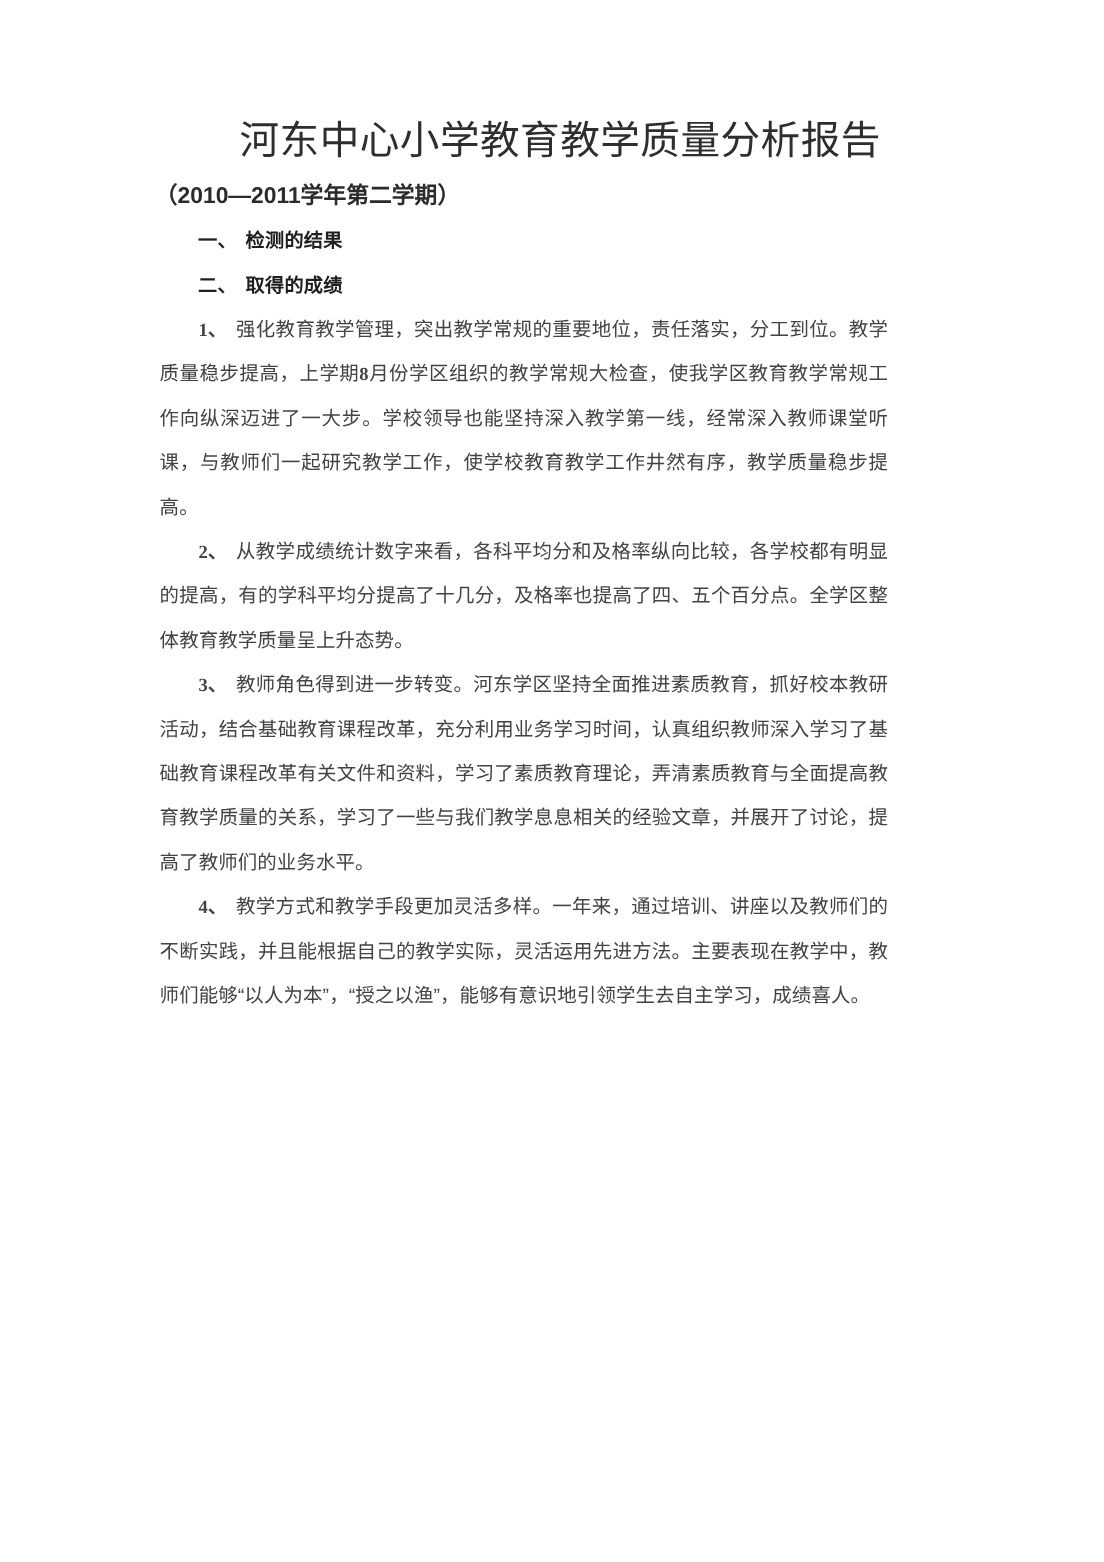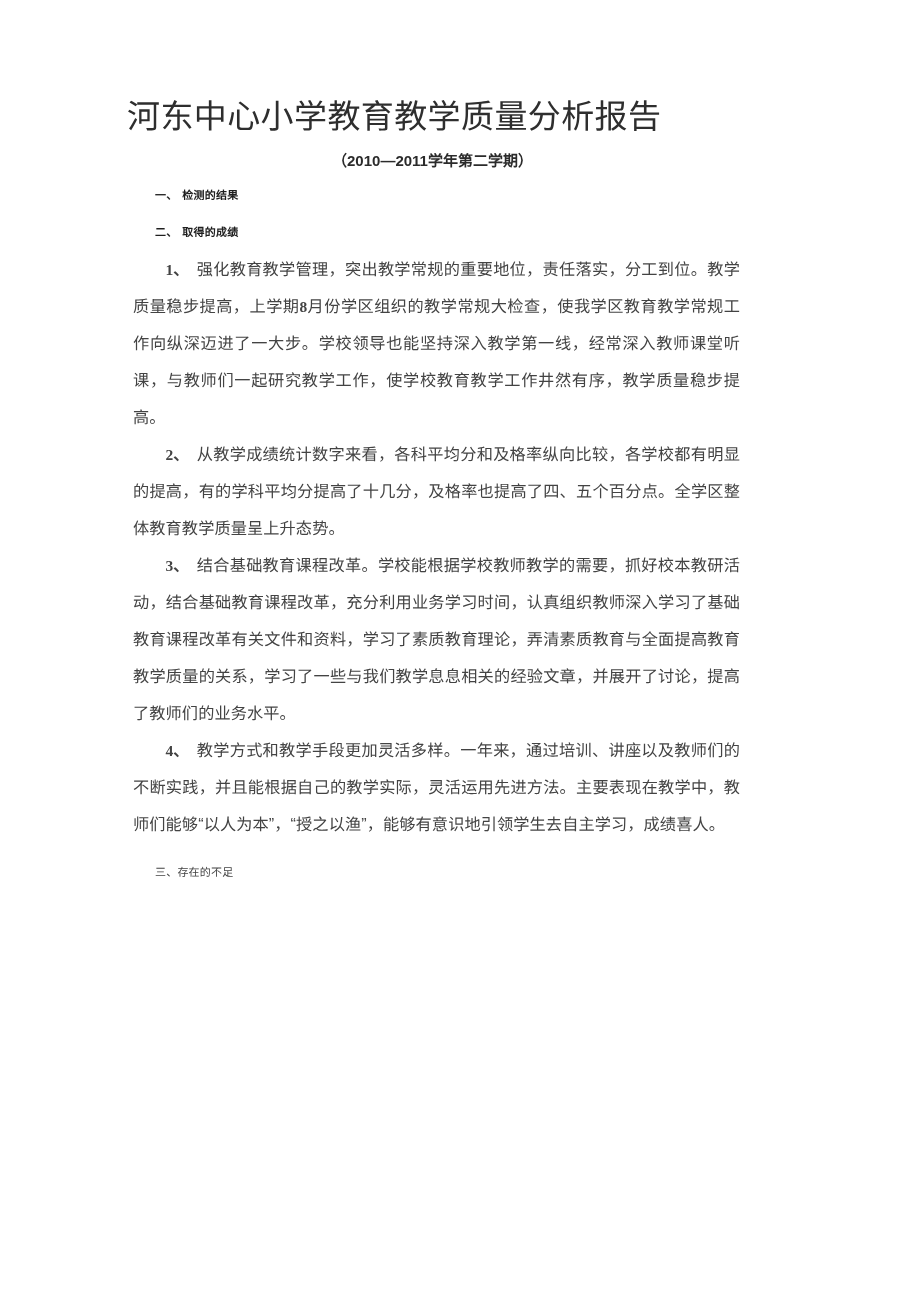--- a/index.html
+++ b/index.html
@@ -22,36 +22,36 @@
     width: 920px;
     height: 1302px;
     box-sizing: border-box;
     padding: 0 180px 0 133px;
   }
 
   
   .doc-title {
     margin: 0;
     padding-top: 96px;
-    text-align: left;
+    text-align: right;
     font-size: 33px;
     font-weight: 300;
     line-height: 1.28;
     letter-spacing: 0.4px;
     color: #2e2e2e;
     white-space: nowrap;
     transform: translateX(-6px);
   }
 
   .doc-subtitle {
     margin: 0;
     padding-top: 12px;
     padding-bottom: 4px;
-    text-align: center;
-    font-size: 15px;
+    text-align: left;
+    font-size: 19px;
     font-weight: 700;
     line-height: 1.5;
     color: #2b2b2b;
     transform: translateX(-4px);
   }
 
   
   .para {
     margin: 0;
     font-size: 16.2px;
@@ -67,21 +67,21 @@
     margin-top: 0;
   }
 
   .block-gap {
     height: 11px;
   }
 
   
   .section-heading {
     margin: 0;
-    font-size: 11px;
+    font-size: 16px;
     line-height: 37px;
     font-weight: 700;
     color: #1f1f1f;
     text-indent: 2em;
     letter-spacing: 0.2px;
   }
 
   .section-heading .sep {
     padding-right: 0.45em;
   }
@@ -136,26 +136,23 @@
 
   <p class="para">
     <span class="list-num">1</span><span class="list-num list-num-sep">、</span><span>强化教育教学管理，突出教学常规的重要地位，责任落实，分工到位。教学质量稳步提高，上学期</span><span class="num">8</span><span>月份学区组织的教学常规大检查，使我学区教育教学常规工作向纵深迈进了一大步。学校领导也能坚持深入教学第一线，经常深入教师课堂听课，与教师们一起研究教学工作，使学校教育教学工作井然有序，教学质量稳步提高。</span>
   </p>
 
   <p class="para">
     <span class="list-num">2</span><span class="list-num list-num-sep">、</span><span>从教学成绩统计数字来看，各科平均分和及格率纵向比较，各学校都有明显的提高，有的学科平均分提高了十几分，及格率也提高了四、五个百分点。全学区整体教育教学质量呈上升态势。</span>
   </p>
 
   <p class="para">
-    <span class="list-num">3</span><span class="list-num list-num-sep">、</span><span>结合基础教育课程改革。学校能根据学校教师教学的需要，抓好校本教研活动，结合基础教育课程改革，充分利用业务学习时间，认真组织教师深入学习了基础教育课程改革有关文件和资料，学习了素质教育理论，弄清素质教育与全面提高教育教学质量的关系，学习了一些与我们教学息息相关的经验文章，并展开了讨论，提高了教师们的业务水平。</span>
+    <span class="list-num">3</span><span class="list-num list-num-sep">、</span><span>教师角色得到进一步转变。河东学区坚持全面推进素质教育，抓好校本教研活动，结合基础教育课程改革，充分利用业务学习时间，认真组织教师深入学习了基础教育课程改革有关文件和资料，学习了素质教育理论，弄清素质教育与全面提高教育教学质量的关系，学习了一些与我们教学息息相关的经验文章，并展开了讨论，提高了教师们的业务水平。</span>
   </p>
 
   <p class="para">
     <span class="list-num">4</span><span class="list-num list-num-sep">、</span><span>教学方式和教学手段更加灵活多样。一年来，通过培训、讲座以及教师们的不断实践，并且能根据自己的教学实际，灵活运用先进方法。主要表现在教学中，教师们能够“以人为本”，“授之以渔”，能够有意识地引领学生去自主学习，成绩喜人。</span>
   </p>
 
   <div class="block-gap"></div>
 
-  <div class="section-heading plain">
-    <span>三</span><span class="sep">、</span><span>存在的不足</span>
-  </div>
 
 </div>
 
 </body></html>

